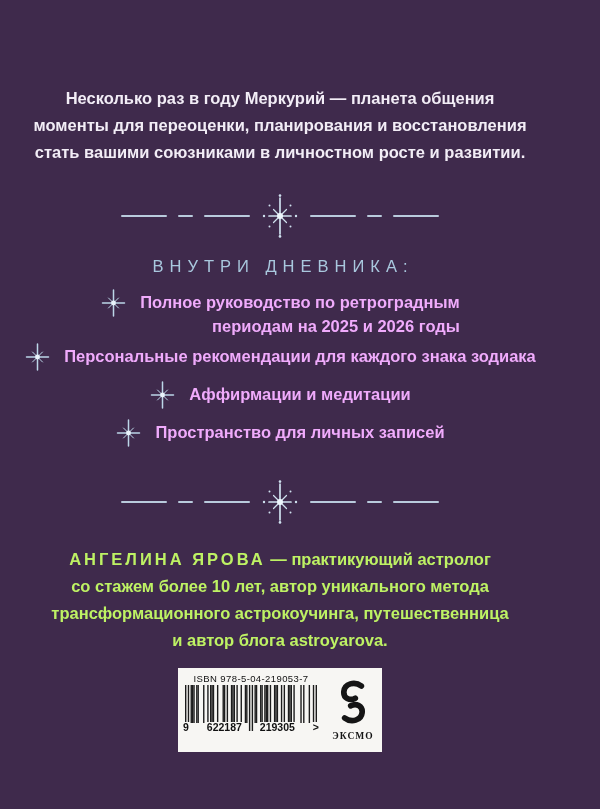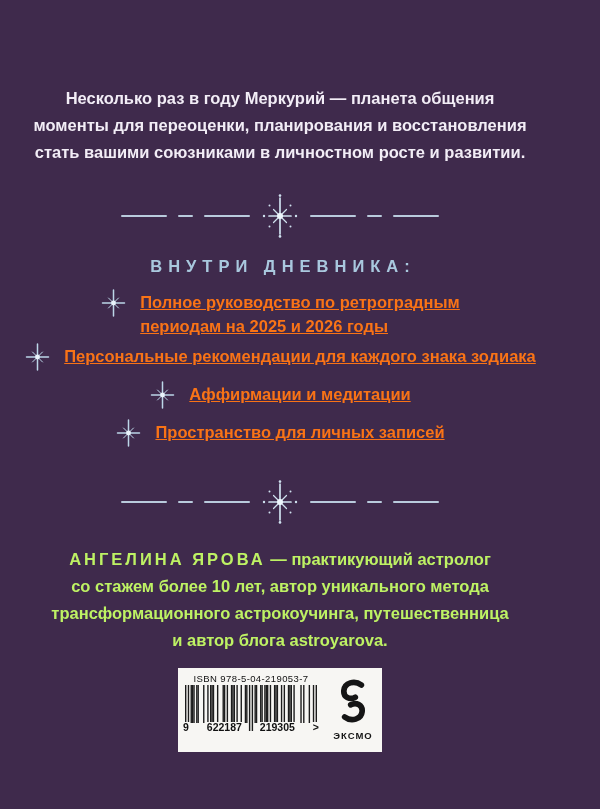--- a/index.html
+++ b/index.html
@@ -28,33 +28,33 @@
   .divider.first{margin-top:28px;}
   .divider.second{margin-top:28px;}
   .seg{height:2px;background:#c3d9e9;border-radius:1px;opacity:.92;}
   .seg.long{width:46px;}
   .seg.short{width:15px;}
   .seg + .seg{margin-left:11px;}
   .star-wrap{margin:0 8px;display:flex;align-items:center;}
   
   .heading{
     margin-top:19px;height:20px;
-    font-size:16.5px;font-weight:700;letter-spacing:6px;
+    font-size:16.5px;font-weight:400;letter-spacing:6px;
     color:#a9c8de;white-space:nowrap;padding-left:6px;
   }
   
   .list{margin-top:13px;display:flex;flex-direction:column;align-items:center;}
   .item{
     display:flex;align-items:flex-start;justify-content:center;
     margin-top:6px;white-space:nowrap;
   }
   .item:first-child{margin-top:0;}
   .item .bullet{flex:0 0 auto;margin:-2px 13px 0 0;}
   .item .txt{
-    font-size:16.5px;line-height:24px;font-weight:600;color:#f97316;text-align:left;text-decoration:underline;
+    font-size:16.5px;line-height:24px;font-weight:600;color:#f0abfc;text-align:right;
   }
   
   .author{
     margin-top:22px;
     font-size:16.5px;line-height:27px;font-weight:600;
     color:#bef264;text-align:center;white-space:nowrap;
   }
   .author .name{letter-spacing:3px;}
   
   .barcode-box{
@@ -73,20 +73,21 @@
   }
   .bc-bars{width:132px;height:46px;margin-top:1px;}
   .bc-digits{
     width:138px;display:flex;justify-content:space-between;
     font-size:10.5px;font-weight:600;color:#111;line-height:11px;margin-top:-9px;
     background:transparent;
   }
   .bc-digits span{background:#f7f6f3;padding:0 1px;}
   .bc-right{
     flex:1;display:flex;flex-direction:column;align-items:center;justify-content:center;
+    font-family:Liberation Serif, serif;
   }
   .eksmo-text{
     font-size:9.5px;font-weight:700;color:#151515;letter-spacing:1px;margin-top:3px;
     white-space:nowrap;
   }
 </style>
 </head>
 <body>
 
 <div class="cover">

